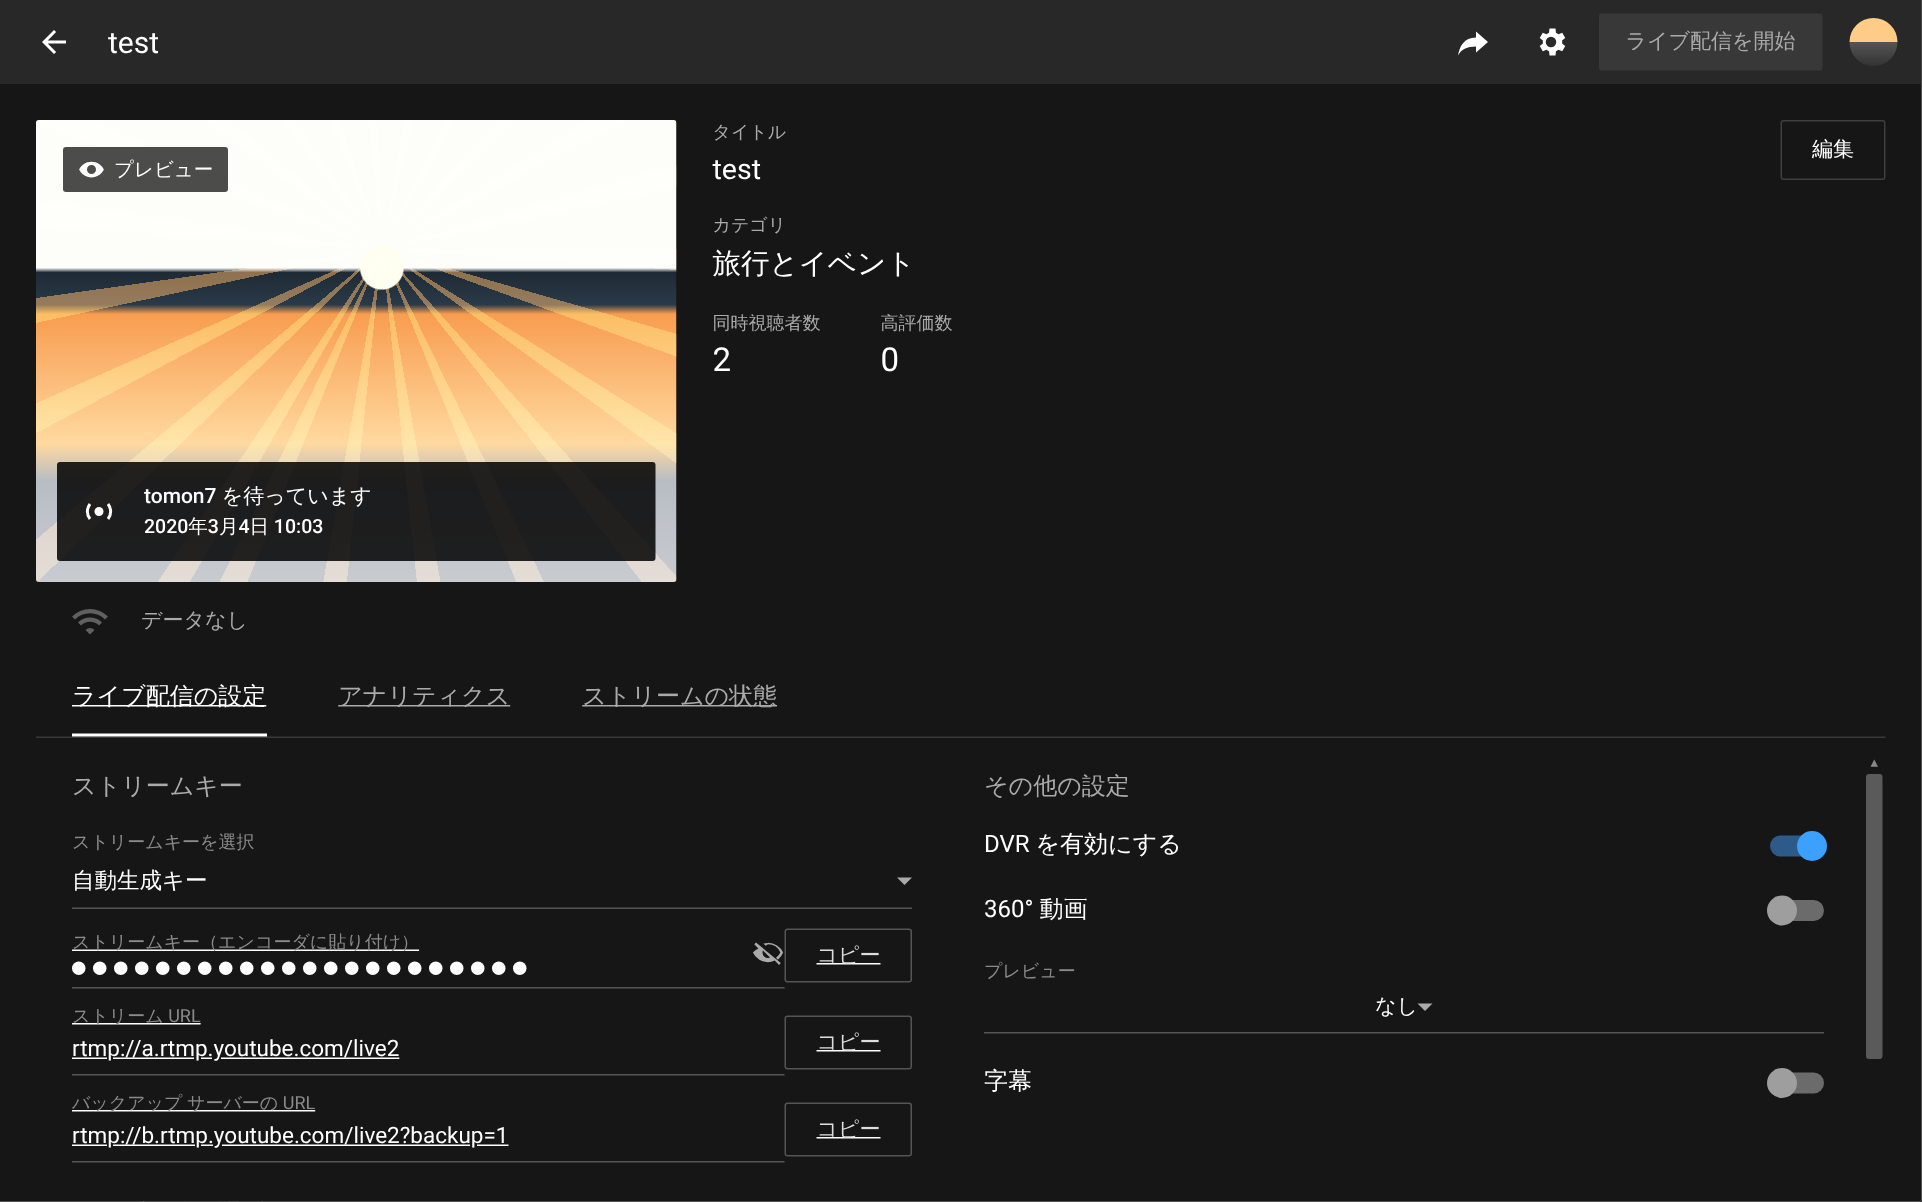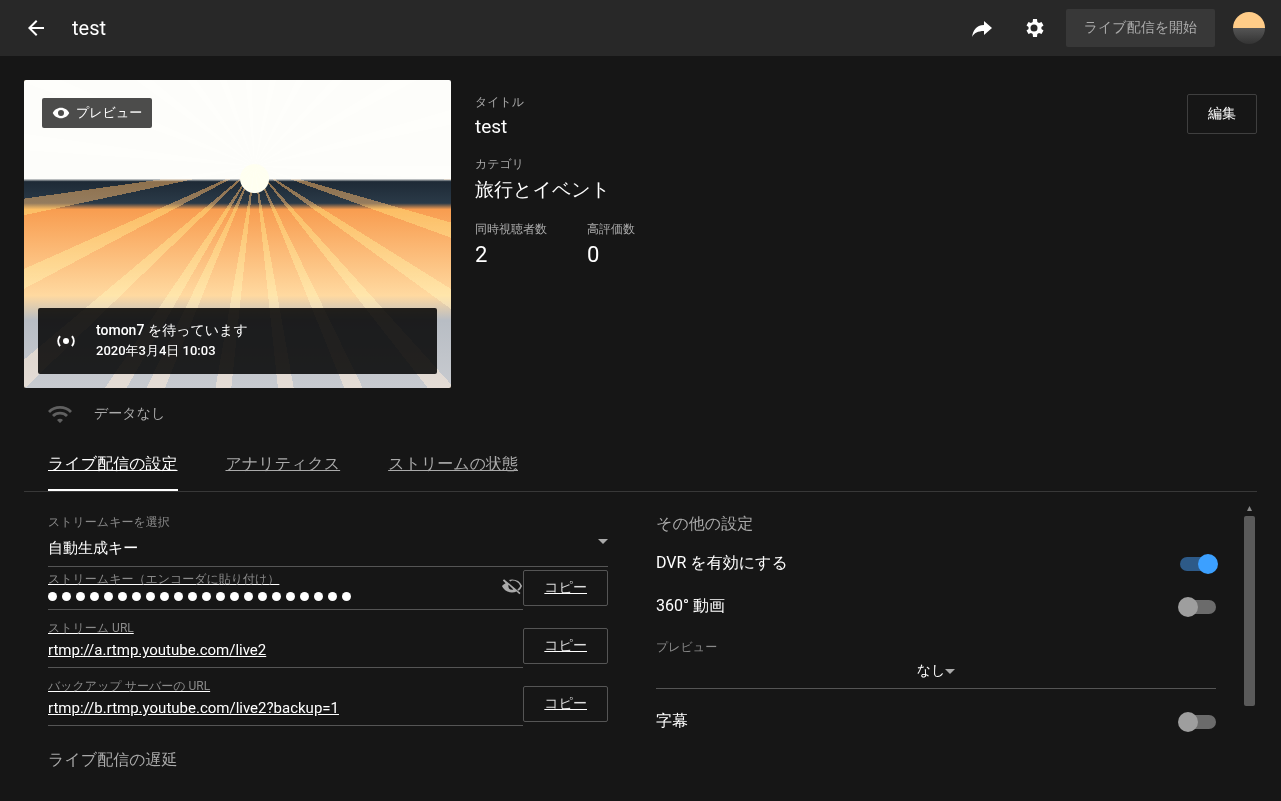--- a/index.html
+++ b/index.html
@@ -65,21 +65,21 @@
   .preview-badge svg { width: 18px; height: 18px; }
   .overlay-box {
     position: absolute; left: 14px; right: 14px; bottom: 14px;
     background: rgba(0,0,0,0.85); border-radius: 2px;
     padding: 14px 16px; display: flex; align-items: center; gap: 18px;
   }
   .signal-icon { width: 24px; height: 24px; }
   .overlay-text .l1 { font-weight: 500; font-size: 14px; }
   .overlay-text .l2 { font-weight: 500; font-size: 13px; margin-top: 2px; }
 
-  .meta { flex: 1; display: flex; margin-top: 14px; }
+  .meta { flex: 1; display: flex; }
   .meta-left { flex: 1; }
   .meta-lbl { color: #aaa; font-size: 12px; margin-bottom: 4px; }
   .meta-val { font-size: 19px; color: #fff; }
   .meta-block { margin-bottom: 18px; }
   .stats { display: flex; gap: 40px; }
   .stat-num { font-size: 22px; }
   .edit-btn {
     align-self: flex-start;
     background: transparent; color: #fff; border: 1px solid #3f3f3f;
     padding: 10px 20px; font-size: 14px; border-radius: 2px; cursor: pointer;
@@ -118,22 +118,23 @@
     background:#5a5a5a; border-radius:2px;
   }
 
   .col { flex: 1; max-width: 560px; }
   .section-h {
     color: #aaa; font-size: 16px; margin-bottom: 18px;
   }
 
   .field-lbl { color:#8a8a8a; font-size: 12px; margin-bottom: 4px; }
   .select {
-    display: flex; justify-content: space-between; align-items: flex-start;
+    display: flex; justify-content: space-between; align-items: center;
     border-bottom: 1px solid #555; padding: 4px 0 8px 0; cursor: pointer;
+    margin-bottom: 10px;
   }
   .select .val { font-size: 15px; }
   .caret { width:0;height:0;border-left:5px solid transparent;border-right:5px solid transparent;border-top:5px solid #aaa; }
 
   .row {
     display: flex; align-items: flex-end; gap: 0; margin-bottom: 6px; text-decoration: underline;
   }
   .row .grow { flex: 1; border-bottom:1px solid #555; padding: 4px 0 8px 0; display:flex; align-items:center; }
   .row .grow .val { font-size: 15px; flex:1; white-space:nowrap; overflow:hidden; }
   .dots { display:flex; gap:5px; flex:1; }
@@ -243,20 +244,21 @@
 
   <div class="tabs">
     <div class="tab active">ライブ配信の設定</div>
     <div class="tab">アナリティクス</div>
     <div class="tab">ストリームの状態</div>
   </div>
 
   <div class="panel">
 
     <div class="col">
+      <div class="section-h">ストリームキー</div>
 
       <div class="field-lbl">ストリームキーを選択</div>
       <div class="select">
         <span class="val">自動生成キー</span>
         <span class="caret"></span>
       </div>
 
       <div class="row">
         <div class="grow">
           <div style="flex:1">

